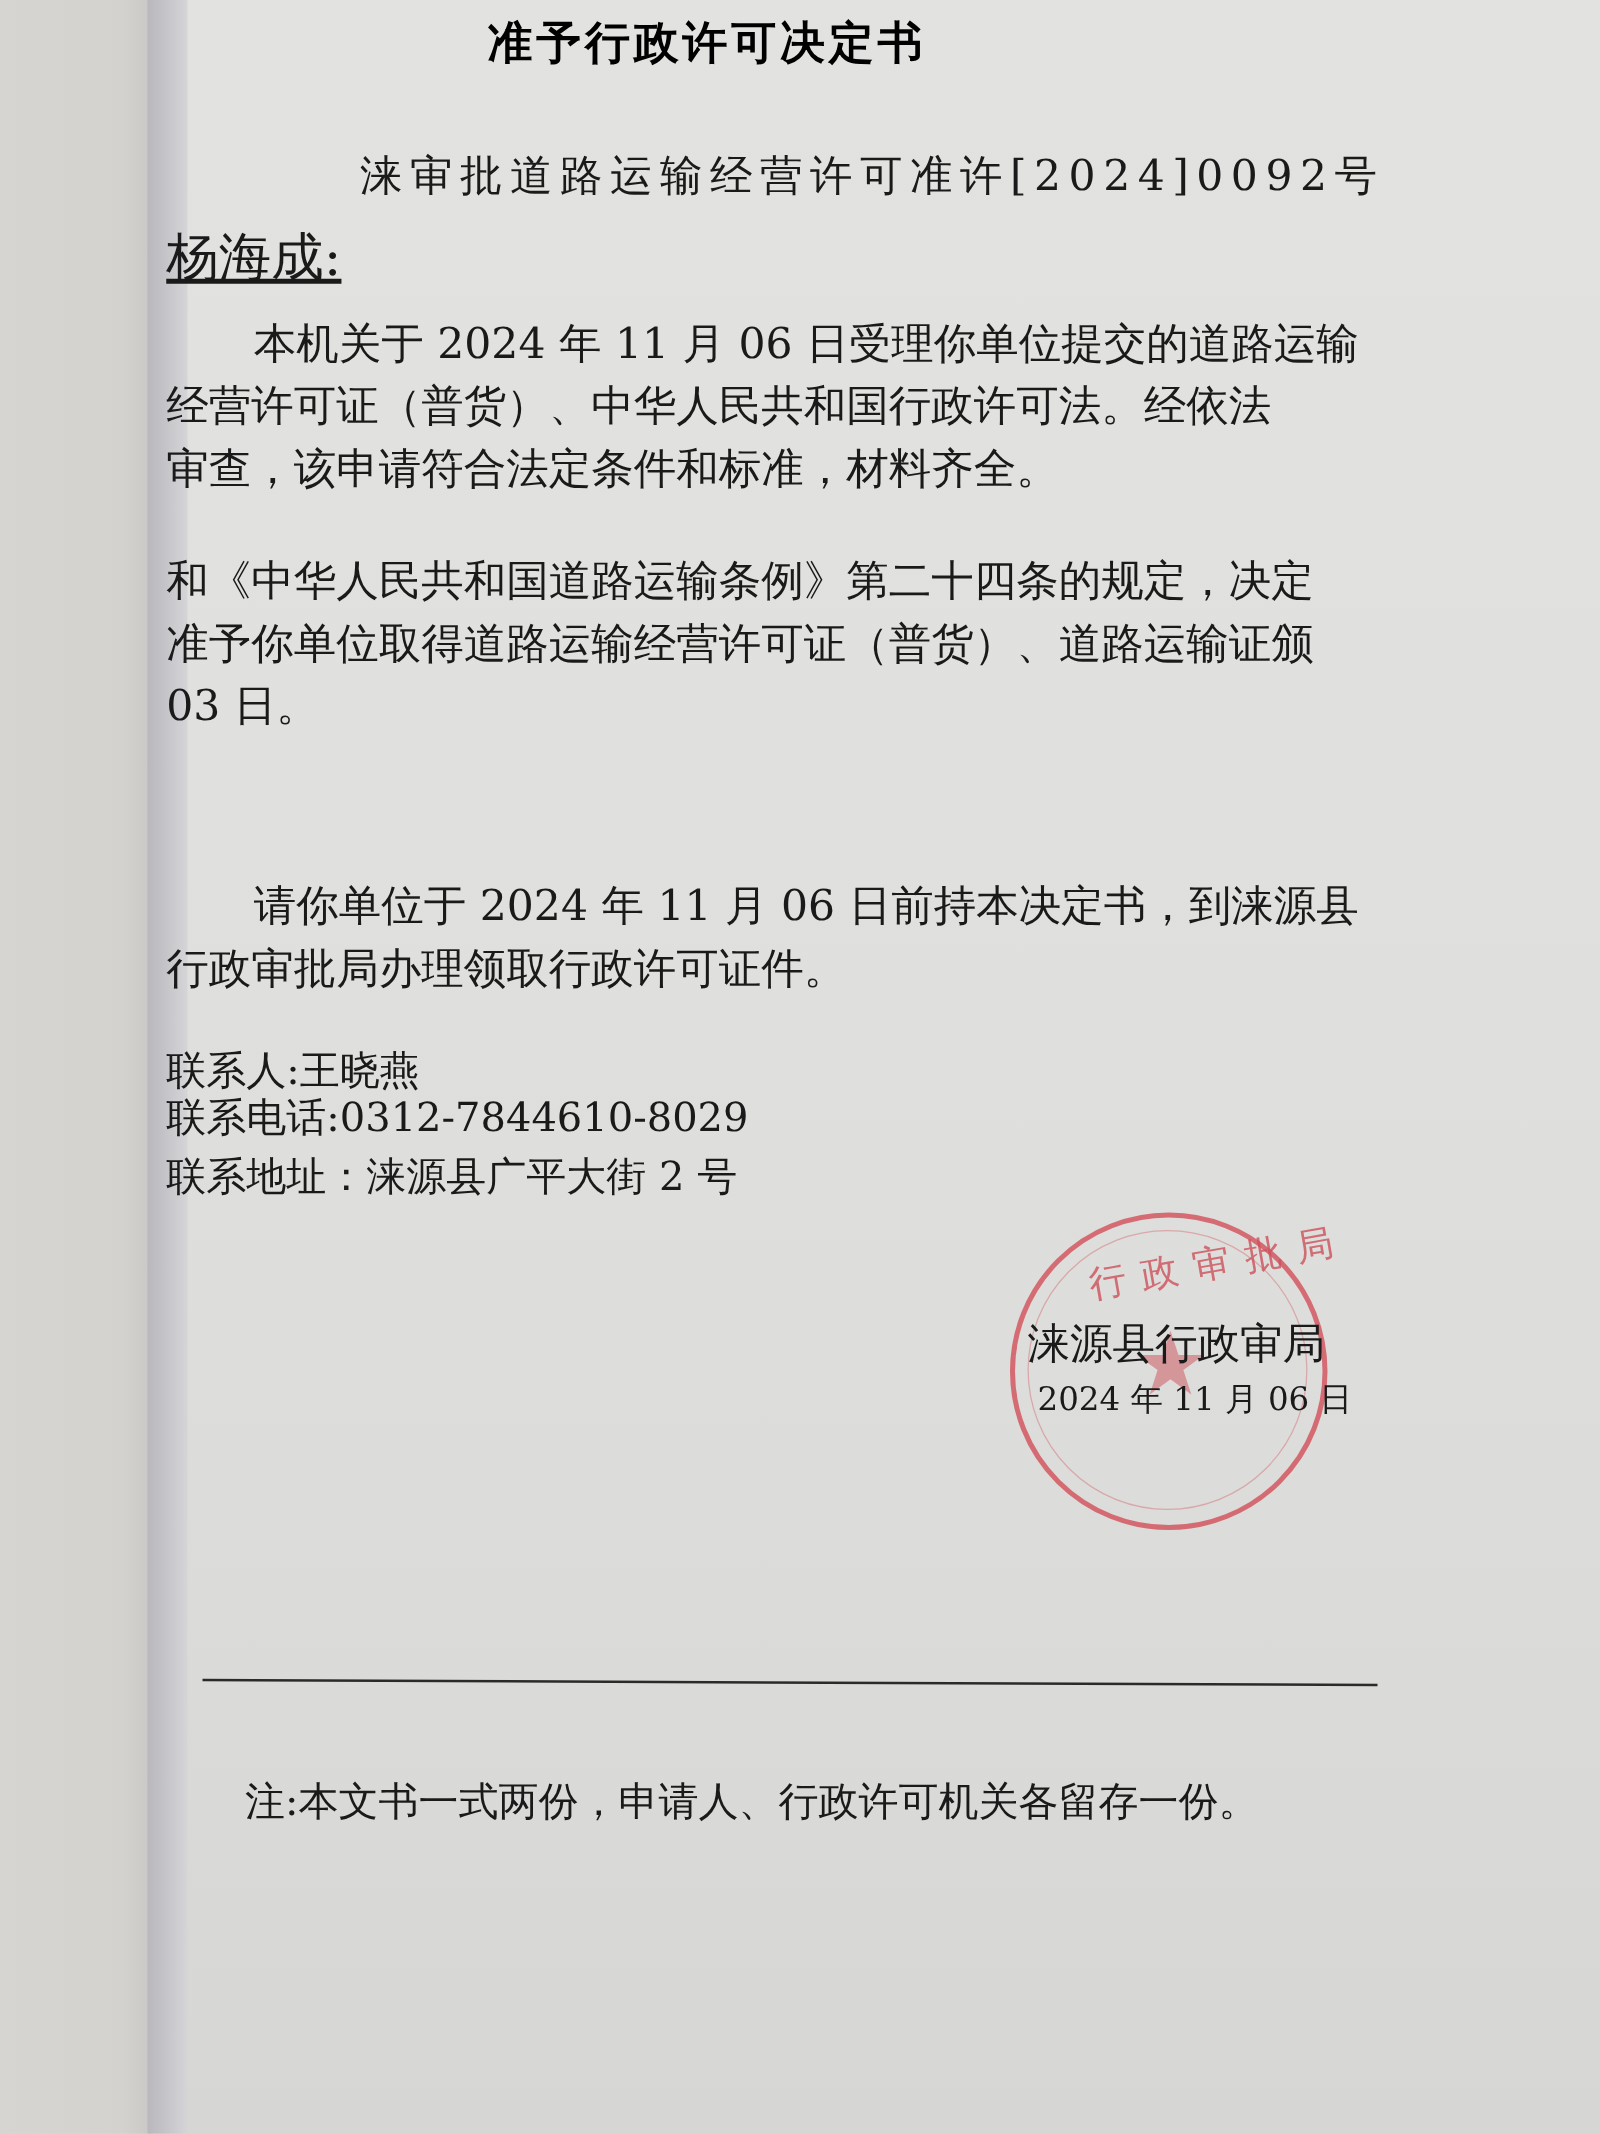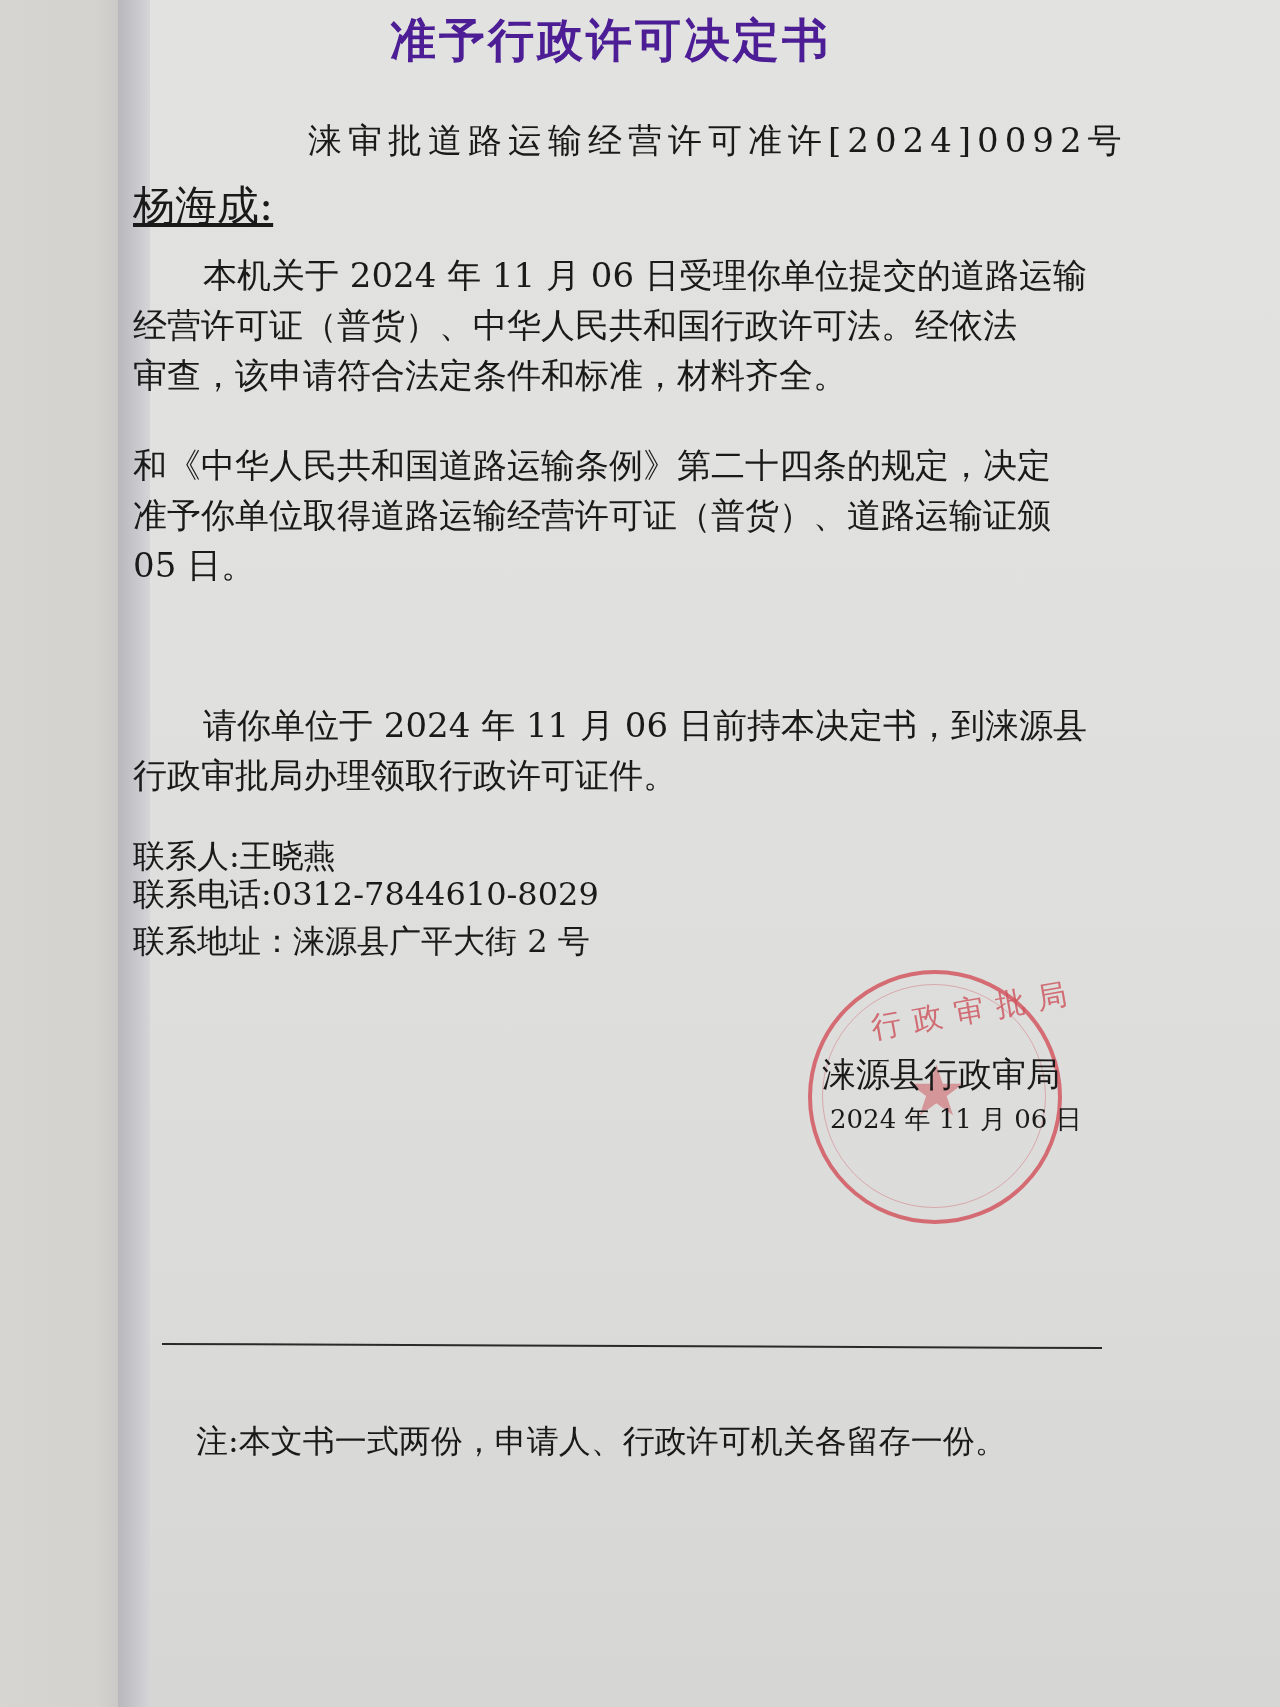--- a/index.html
+++ b/index.html
@@ -15,22 +15,22 @@
   }
   .gutter {
     position:absolute; left:118px; top:0; width:34px; height:1707px;
     background:linear-gradient(90deg,#b9b9bd 0%,#c4c4c8 40%,#d7d7da 100%);
   }
   .page {
     position:absolute; left:150px; top:0; width:1130px; height:1707px;
     background:linear-gradient(180deg,#e2e2e0 0%,#e0e0de 40%,#dcdcda 70%,#d6d6d4 100%);
   }
   .t { position:absolute; white-space:nowrap; }
-  .title { left:390px; top:10px; font-size:46px; font-weight:bold; letter-spacing:3px; font-family:"DejaVu Sans","Liberation Sans",sans-serif; color:#4c1d95; }
-  .docno { left:308px; top:118px; font-size:34px; letter-spacing:6px;text-align:right; }
+  .title { left:390px; top:10px; font-size:36px; font-weight:bold; letter-spacing:3px; font-family:"DejaVu Sans","Liberation Sans",sans-serif; color:#000000; }
+  .docno { left:288px; top:118px; font-size:34px; letter-spacing:6px;text-align:right; }
   .recipient { left:133px; top:178px; font-size:42px;text-decoration:underline; }
   .para { font-size:34px; line-height:50px; }
   .p1 { left:133px; top:250px; width:980px; }
   .p2 { left:133px; top:440px; width:980px; }
   .p3 { left:133px; top:700px; width:980px; }
   .line { display:block; white-space:nowrap; }
   .indent { padding-left:70px; }
   .contact { left:133px; font-size:32px; }
   .c1 { top:835px; } .c2 { top:873px; } .c3 { top:920px; }
   .seal {
@@ -69,21 +69,21 @@
 
 <div class="t para p1">
   <span class="line indent">本机关于 2024 年 11 月 06 日受理你单位提交的道路运输</span>
   <span class="line">经营许可证（普货）、中华人民共和国行政许可法。经依法</span>
   <span class="line">审查，该申请符合法定条件和标准，材料齐全。</span>
 </div>
 
 <div class="t para p2">
   <span class="line">和《中华人民共和国道路运输条例》第二十四条的规定，决定</span>
   <span class="line">准予你单位取得道路运输经营许可证（普货）、道路运输证颁</span>
-  <span class="line">05 日。</span>
+  <span class="line">03 日。</span>
 </div>
 
 <div class="t para p3">
   <span class="line indent">请你单位于 2024 年 11 月 06 日前持本决定书，到涞源县</span>
   <span class="line">行政审批局办理领取行政许可证件。</span>
 </div>
 
 <div class="t contact c1">联系人:王晓燕</div>
 <div class="t contact c2">联系电话:0312-7844610-8029</div>
 <div class="t contact c3">联系地址：涞源县广平大街 2 号</div>

